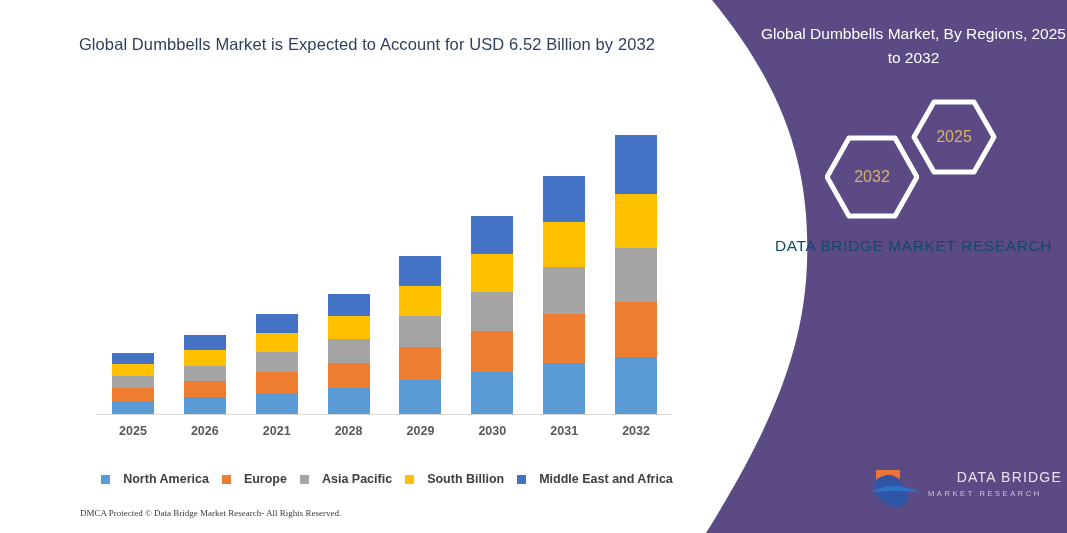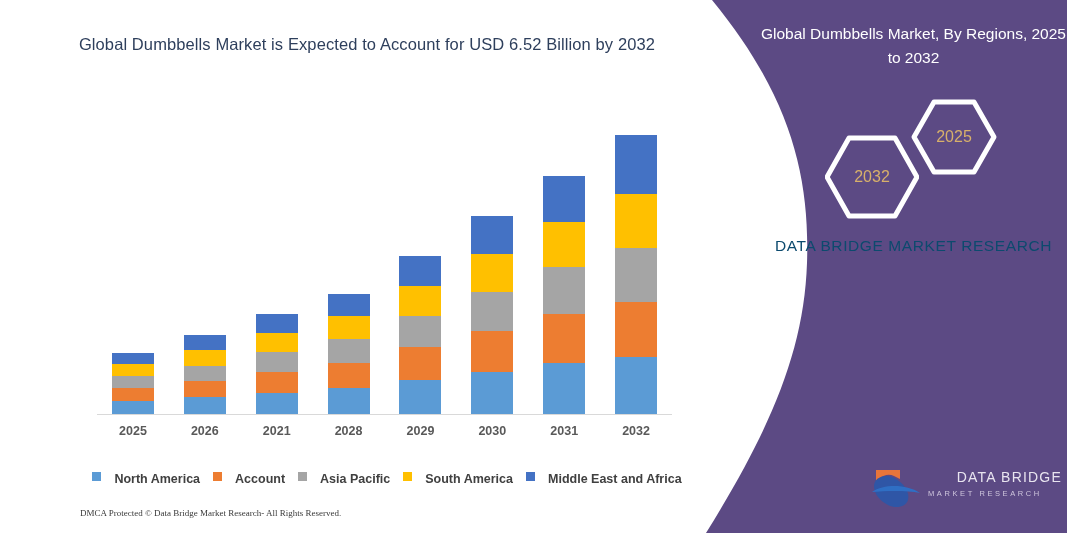--- a/index.html
+++ b/index.html
@@ -97,21 +97,21 @@
     top: 472px;
     width: 580px;
     display: flex;
     justify-content: center;
     align-items: center;
     gap: 13px;
     white-space: nowrap;
   }
   .legend-item {
     display: flex;
-    align-items: flex-start;
+    align-items: center;
     gap: 13px;
     font-size: 12.5px;
     font-weight: bold;
     color: #404040;
   }
   .legend-swatch {
     width: 9px;
     height: 9px;
     flex: 0 0 9px;
   }
@@ -296,29 +296,29 @@
         <div class="xlabel" style="left: 503.062px;">2032</div>
       </div>
 
     <div class="legend">
         <div class="legend-item">
           <span class="legend-swatch" style="background: rgb(91, 155, 213);"></span>
           <span>North America</span>
         </div>
         <div class="legend-item">
           <span class="legend-swatch" style="background: rgb(237, 125, 49);"></span>
-          <span>Account</span>
+          <span>Europe</span>
         </div>
         <div class="legend-item">
           <span class="legend-swatch" style="background: rgb(165, 165, 165);"></span>
           <span>Asia Pacific</span>
         </div>
         <div class="legend-item">
           <span class="legend-swatch" style="background: rgb(255, 192, 0);"></span>
-          <span>South America</span>
+          <span>South Billion</span>
         </div>
         <div class="legend-item">
           <span class="legend-swatch" style="background: rgb(68, 114, 196);"></span>
           <span>Middle East and Africa</span>
         </div>
       </div>
 
     <div class="footer">
       <div>DMCA Protected © Data Bridge Market Research-  All Rights Reserved.</div>
     </div>

